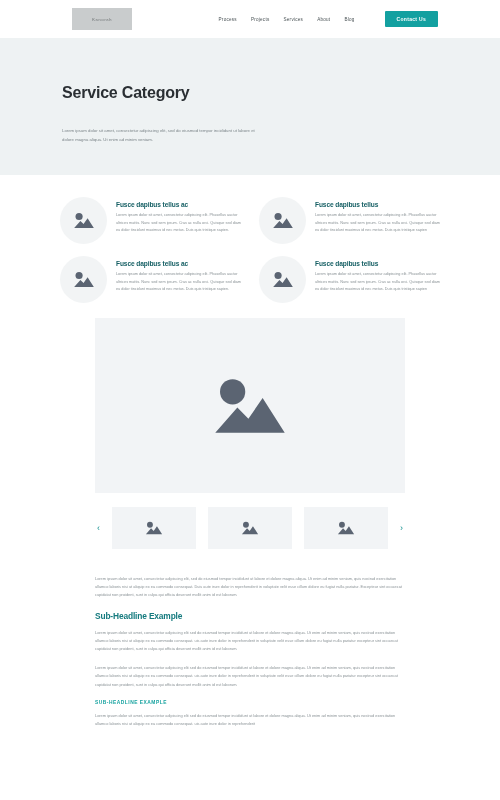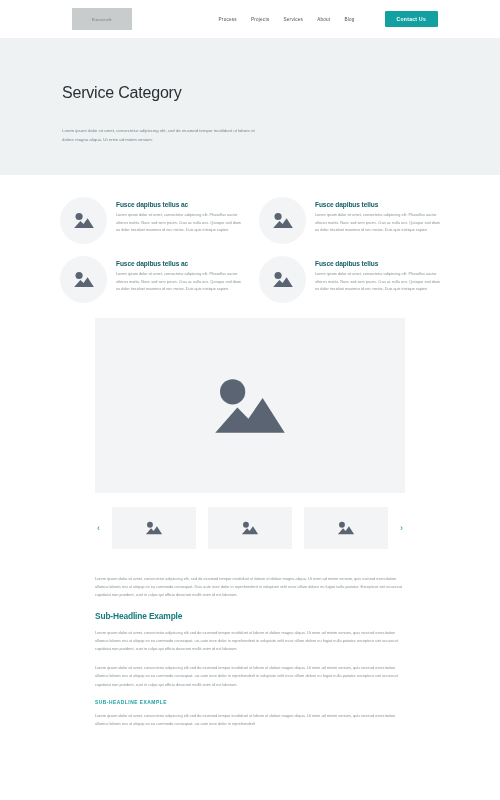--- a/index.html
+++ b/index.html
@@ -40,21 +40,21 @@
     white-space:nowrap;
   }
 
   
   .hero {
     background:#eef2f3;
     padding:46px 62px 40px 62px;
     height:137px;
   }
   .hero h1 {
-    font-size:16px; font-weight:400; color:#2a2f33;
+    font-size:16px; font-weight:700; color:#2a2f33;
     letter-spacing:-.2px; margin-bottom:25px;
   }
   .hero p {
     font-size:4.3px; line-height:2.05; color:#7c8589;
     max-width:205px;
   }
 
   
   .features { padding:22px 60px 0 60px; }
   .feat-row { display:flex; gap:18px; margin-bottom:12px; }

